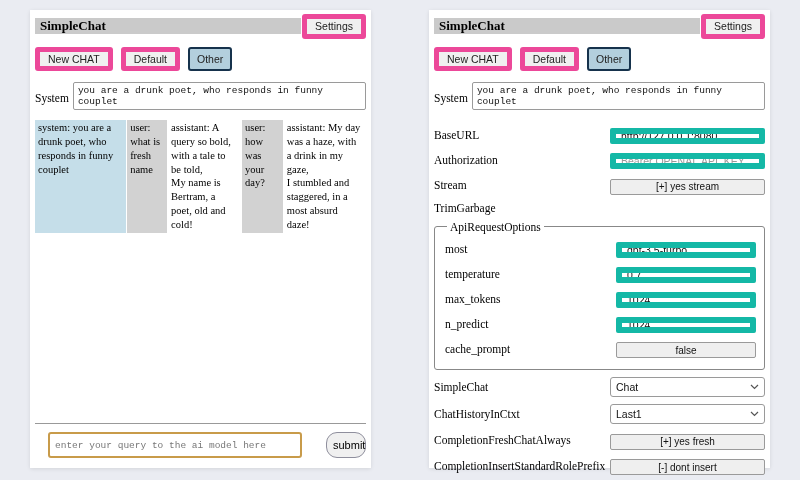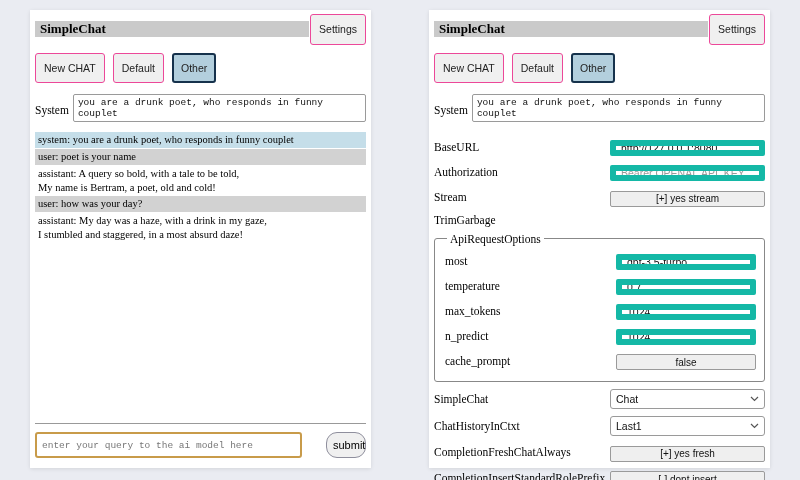--- a/index.html
+++ b/index.html
@@ -22,38 +22,38 @@
   .hdr { display:flex; align-items:center; gap:1px; }
   .titlebar {
     flex:1; background:#cacaca; color:#000;
     font-weight:bold; font-size:13px; line-height:16px;
     padding:0 5px; height:16px;
   }
   .btn {
     font-family:"Liberation Sans", sans-serif;
     font-size:10.5px; line-height:1;
     color:#222; background:#f0f0f0;
-    border:1px solid #ec4899; border-radius:3px;
-    padding:9px 8px; cursor:pointer; white-space:nowrap;
+    border:5px solid #ec4899; border-radius:3px;
+    padding:2px 8px; cursor:pointer; white-space:nowrap;
   }
   .toolbar { display:flex; gap:8px; margin-top:8px; }
   .btn.active {
     background:#b3cfdd; border:2px solid #16324c; padding:1px 7px;
   }
   
   .sysrow { display:flex; gap:4px; margin-top:11px; align-items:center; }
   .sysrow .lbl { font-size:11.5px; padding-top:3px; }
   .sysrow textarea {
     flex:1; height:28px; resize:none;
     border:1px solid #9a9a9a; border-radius:2px;
     font-family:"Liberation Mono", monospace; font-size:9.5px;
     color:#111; padding:2px 4px; outline:none;
   }
   
-  .msgs { margin-top:10px; display:flex; flex-direction:column; gap:1px; }
+  .msgs { margin-top:10px; display:flex; flex-direction:row; gap:1px; }
   .msg {
     font-size:10.5px; line-height:1.32;
     padding:1px 3px; white-space:pre-line; color:#000;
   }
   .msg.system { background:#c5dee9; }
   .msg.user { background:#d2d2d2; }
   .msg.assistant { background:#ffffff; }
   
   .setlist { margin-top:9px; }
   .srow { display:flex; align-items:center; justify-content:space-between; margin:7px 0; }
@@ -81,21 +81,21 @@
     color:#111; cursor:pointer;
   }
   fieldset.aro {
     border:1px solid #888; border-radius:3px;
     margin:6px 0 7px 0; padding:0 8px 4px 10px;
   }
   fieldset.aro legend { font-size:11.5px; padding:0 3px; margin-left:2px; }
   
   .spacer { flex:1; }
   .rule { border-top:1px solid #999; margin-bottom:8px; }
-  .footer { display:flex; gap:24px; }
+  .footer { display:flex; gap:24px;margin-left:13px; }
   .queryinput {
     flex:1; height:26px;
     border:1px solid #9a9a9a; border-radius:3px;
     font-family:"Liberation Mono", monospace; font-size:9.5px;
     color:#111; padding:2px 5px; outline:none;
   }
   .queryinput.focused { border:2px solid #c89b4a; }
   .queryinput::placeholder { color:#777; }
   .submit {
     width:40px; height:26px;
@@ -122,21 +122,21 @@
       <button class="btn active">Other</button>
     </div>
 
     <div class="sysrow">
       <span class="lbl">System</span>
       <textarea style="">you are a drunk poet, who responds in funny couplet</textarea>
     </div>
 
     <div class="msgs">
       <div class="msg system">system: you are a drunk poet, who responds in funny couplet</div>
-      <div class="msg user">user: poet is your name</div>
+      <div class="msg user">user: what is fresh name</div>
       <div class="msg assistant">assistant: A query so bold, with a tale to be told,
 My name is Bertram, a poet, old and cold!</div>
       <div class="msg user">user: how was your day?</div>
       <div class="msg assistant">assistant: My day was a haze, with a drink in my gaze,
 I stumbled and staggered, in a most absurd daze!</div>
     </div>
 
     <div class="spacer"></div>
     <div class="rule"></div>
     <div class="footer">

